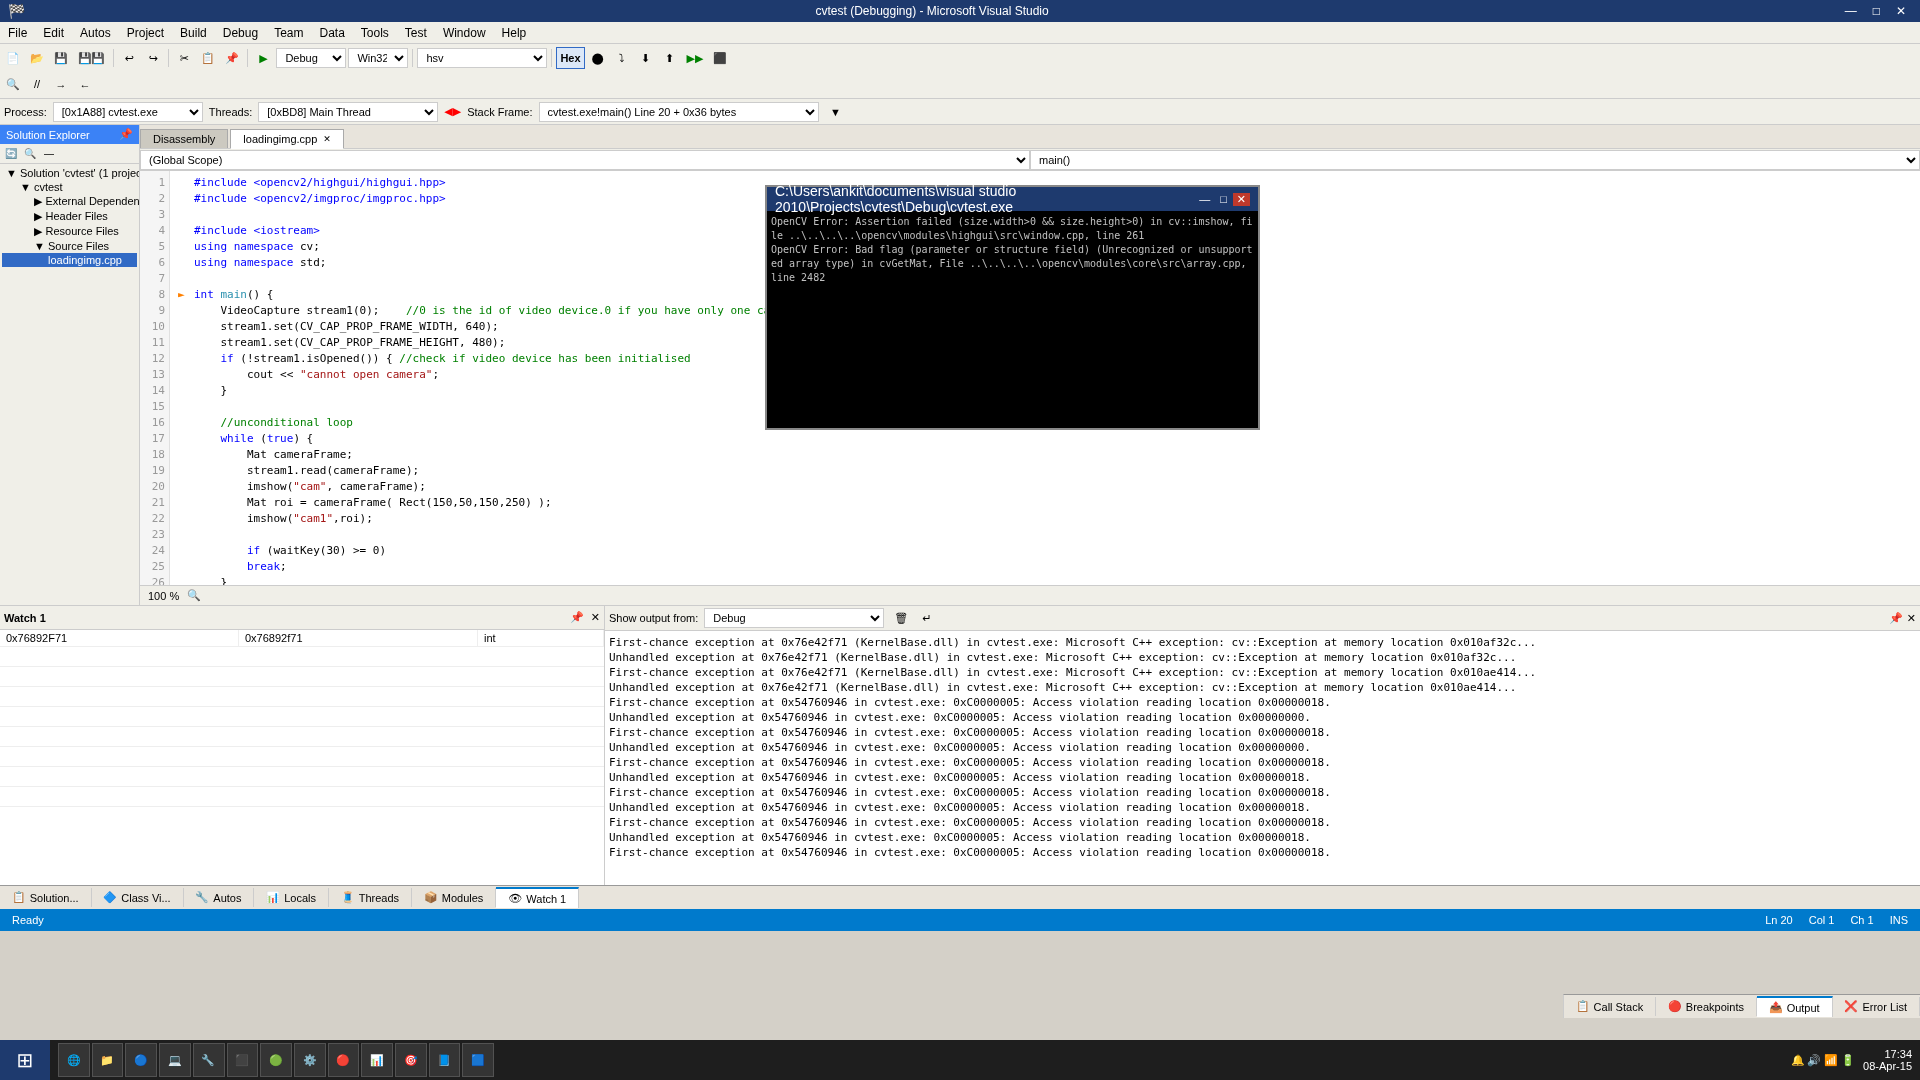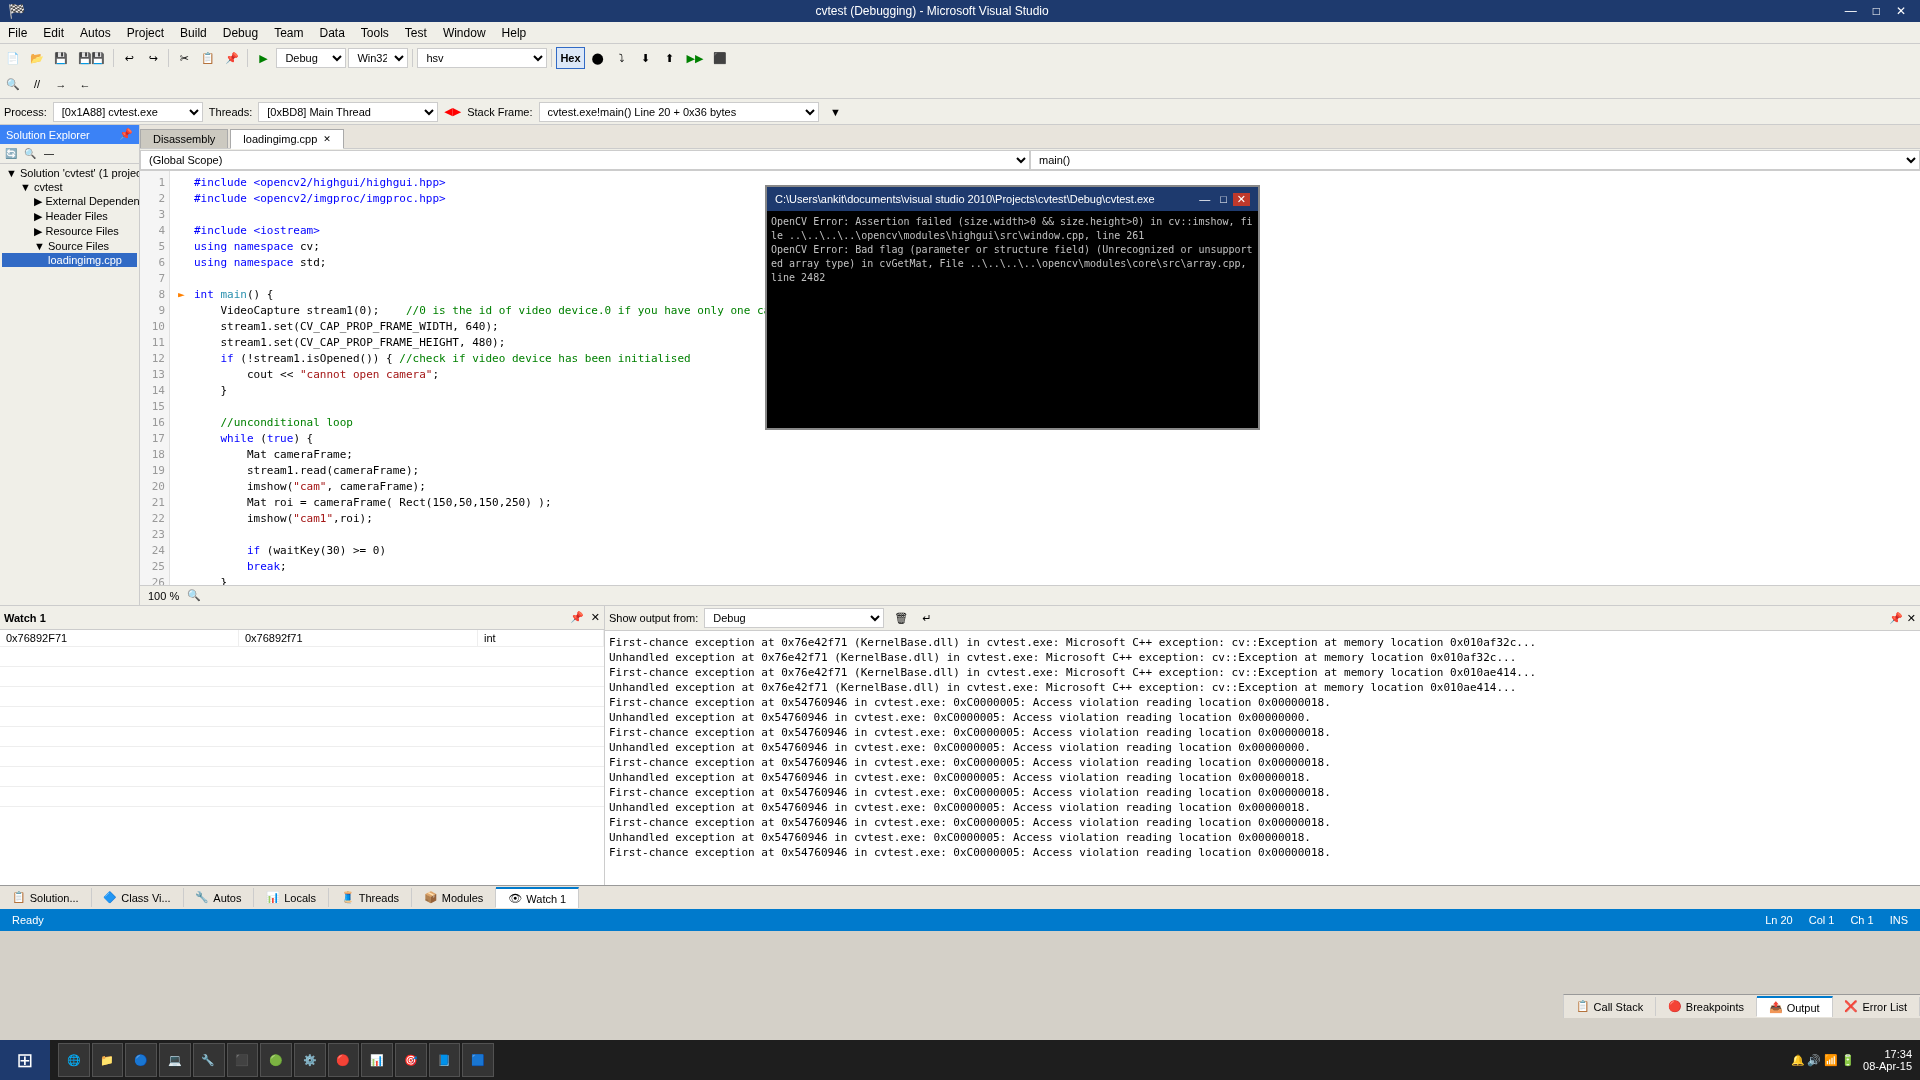--- a/index.html
+++ b/index.html
@@ -85,21 +85,21 @@
     
     .taskbar { background: #1e1e1e; height: 40px; display: flex; align-items: center; position: fixed; bottom: 0; width: 1920px; }
     .taskbar-start { width: 50px; height: 40px; background: #1e3a6e; display: flex; align-items: center; justify-content: center; cursor: pointer; }
     .taskbar-items { display: flex; align-items: center; gap: 2px; padding: 0 8px; }
     .taskbar-item { background: rgba(255,255,255,0.1); border: 1px solid rgba(255,255,255,0.15); padding: 4px 8px; color: white; font-size: 11px; cursor: pointer; height: 34px; display: flex; align-items: center; gap: 4px; }
     .taskbar-system { margin-left: auto; display: flex; align-items: center; gap: 8px; padding-right: 8px; color: white; font-size: 11px; }
 
     
     .console-window { position: absolute; top: 185px; left: 765px; width: 495px; height: 245px; background: #000; border: 2px solid #888; z-index: 100; display: flex; flex-direction: column; }
     .console-title { background: #1e3a6e; color: white; padding: 4px 8px; font-size: 11px; display: flex; align-items: center; justify-content: space-between; height: 24px; }
-    .console-title-text { font-size: 11px; }
+    .console-title-text { font-size: 14px; }
     .console-controls { display: flex; gap: 2px; }
     .console-btn { color: white; cursor: pointer; font-size: 11px; padding: 0 4px; }
     .console-btn.close { background: #c0392b; }
     .console-content { flex: 1; overflow: auto; padding: 4px; color: #c0c0c0; font-family: Consolas, monospace; font-size: 10px; line-height: 14px; }
 
     
     ::-webkit-scrollbar { width: 12px; height: 12px; }
     ::-webkit-scrollbar-track { background: #f0efe8; }
     ::-webkit-scrollbar-thumb { background: #c0c0c0; border: 1px solid #a0a0a0; }
 

